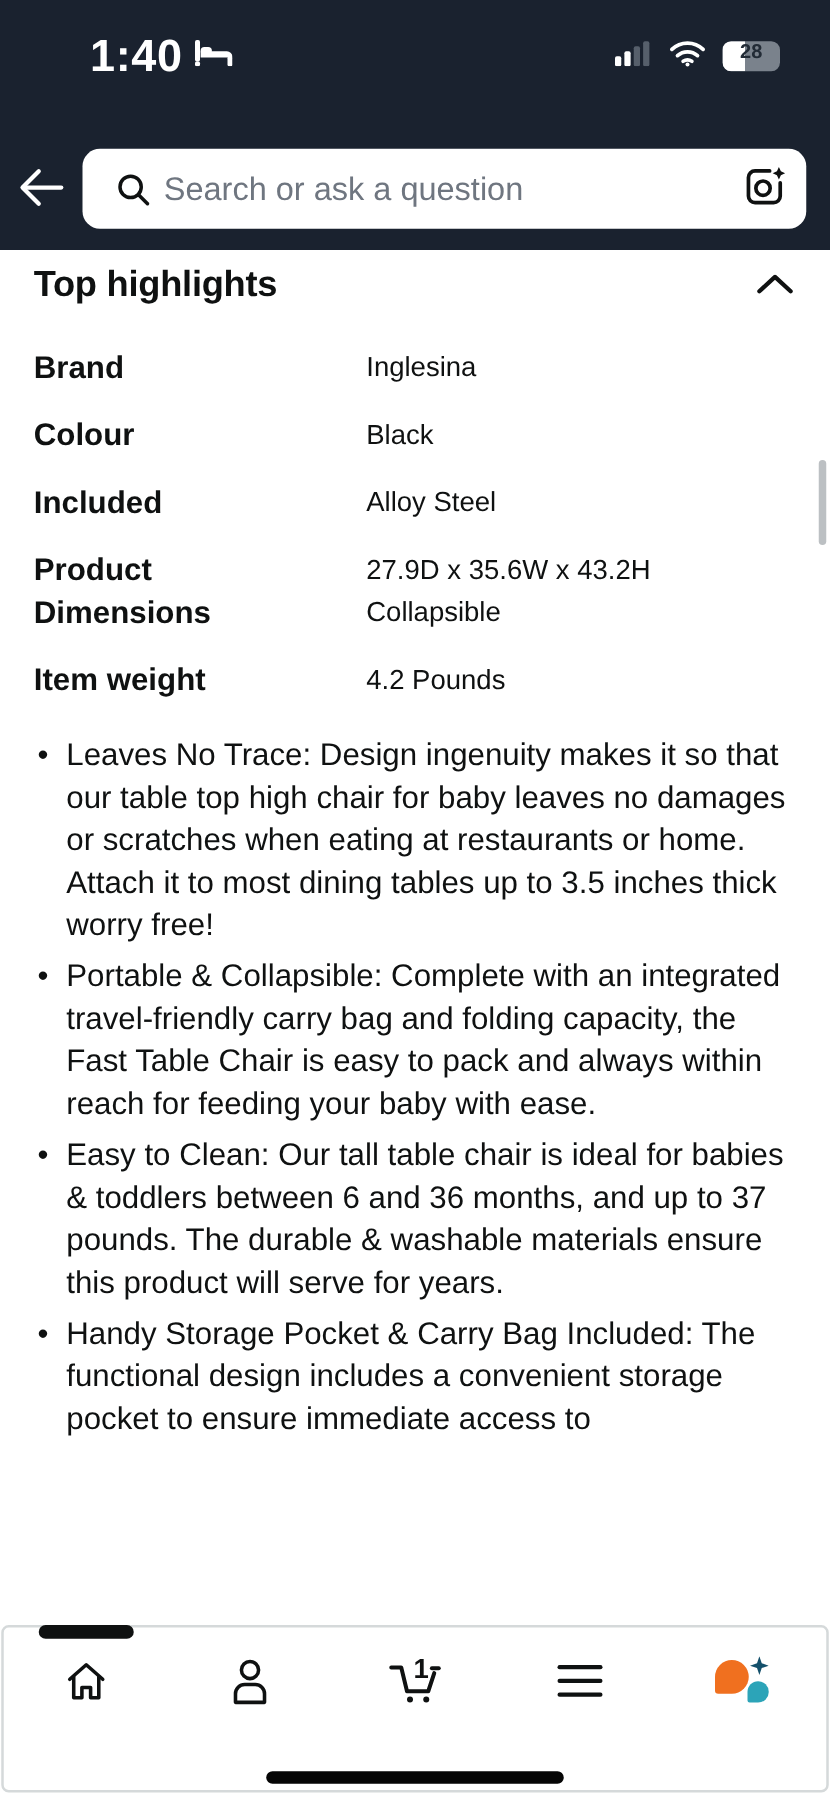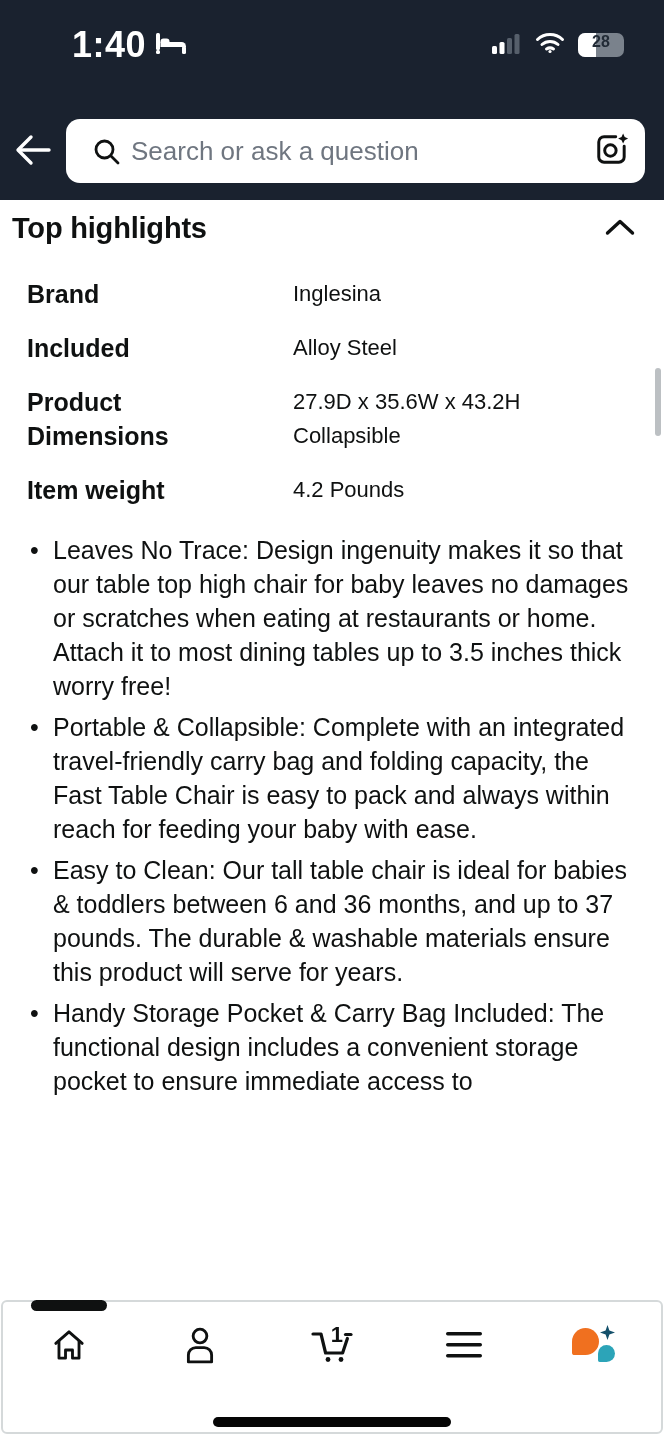--- a/index.html
+++ b/index.html
@@ -38,21 +38,21 @@
   .search-box input {
     flex:1; border:none; outline:none; background:transparent;
     font-family:"Liberation Sans", sans-serif; font-size:26px; color:#0f1111; min-width:0;
   }
   .search-box input::placeholder { color:#6f7680; opacity:1; }
   .lens-btn { background:none; border:none; display:flex; align-items:center; cursor:pointer; }
 
   
   .section-header {
     display:flex; align-items:center; justify-content:space-between;
-    padding:12px 27px 0 12px;
+    padding:12px 27px 0 27px;
   }
   .section-title { font-size:29px; font-weight:700; letter-spacing:-.2px; }
   .collapse-btn { background:none; border:none; cursor:pointer; display:flex; padding:4px 2px; }
 
   .attr-table { padding:0 30px 0 27px; margin-top:32px; }
   .attr-row { display:flex; margin-bottom:20px; }
   .attr-label { width:266px; flex-shrink:0; font-weight:700; font-size:25px; line-height:34px; padding-right:24px; }
   .attr-value { flex:1; font-size:22px; line-height:34px; }
 
   .bullets { list-style:none; margin:26px 27px 0 27px; padding-bottom:150px; }
@@ -187,20 +187,24 @@
           <path d="M2.5 14 L15 2.5 L27.5 14"></path>
         </svg>
       </span>
     </button>
   </div>
 
   <div class="attr-table">
     <div class="attr-row">
       <div class="attr-label">Brand</div>
       <div class="attr-value">Inglesina</div>
+    </div>
+    <div class="attr-row">
+      <div class="attr-label">Colour</div>
+      <div class="attr-value">Black</div>
     </div>
     <div class="attr-row">
       <div class="attr-label">Included</div>
       <div class="attr-value">Alloy Steel</div>
     </div>
     <div class="attr-row">
       <div class="attr-label">Product Dimensions</div>
       <div class="attr-value">27.9D x 35.6W x 43.2H Collapsible</div>
     </div>
     <div class="attr-row">

